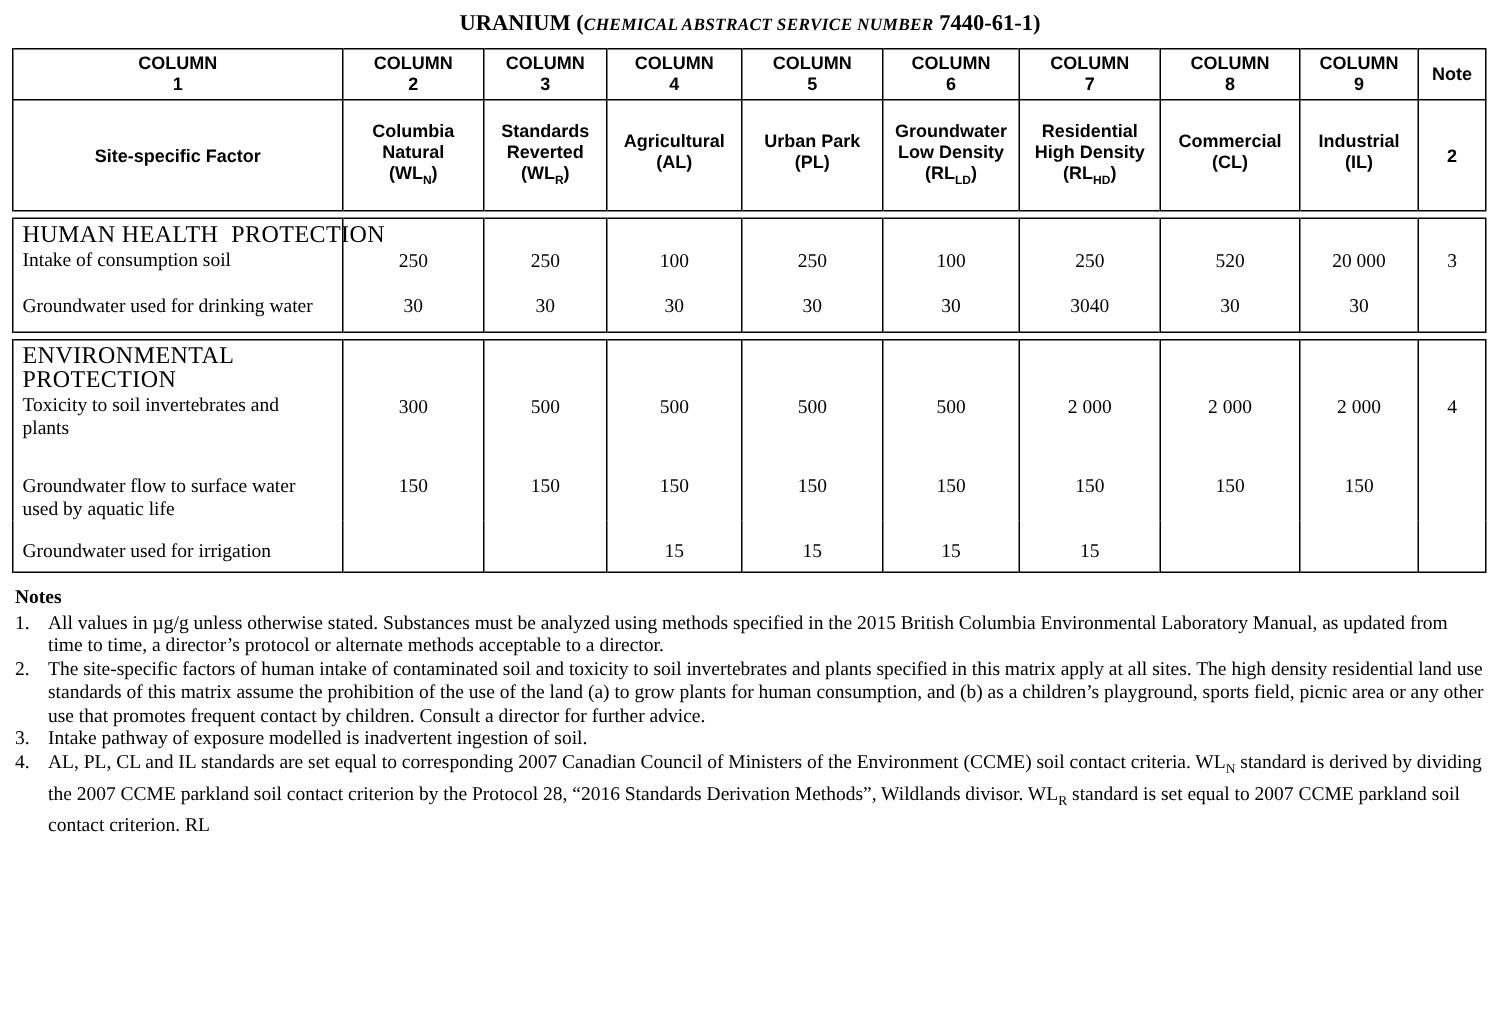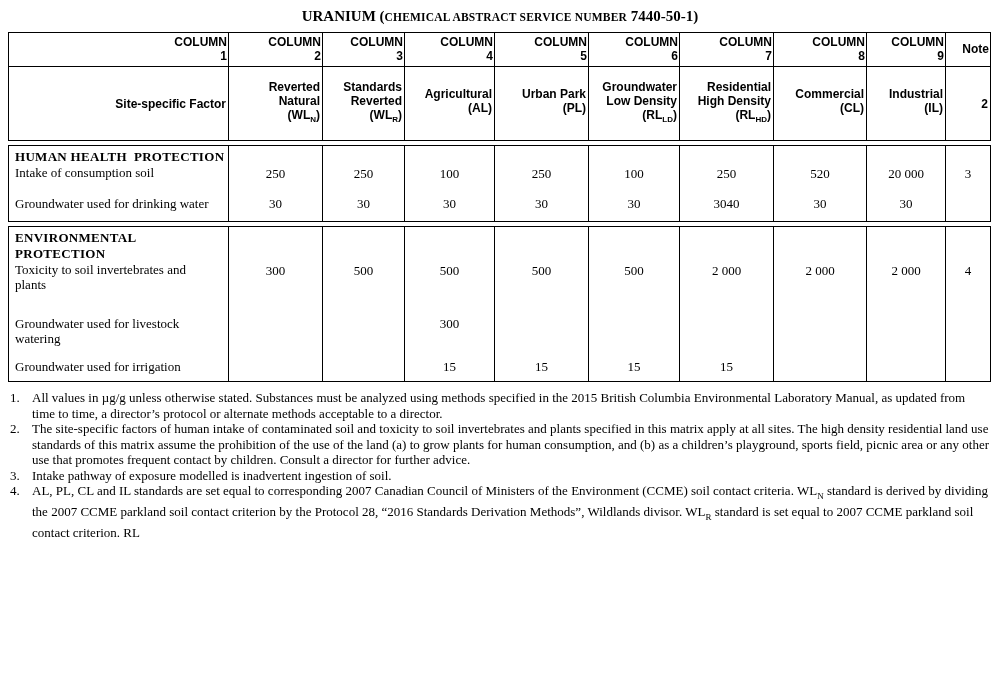--- a/index.html
+++ b/index.html
@@ -6,48 +6,48 @@
   html, body { margin: 0; padding: 0; }
   body {
     width: 1000px; height: 673px;
     background: #ffffff; color: #000000;
     font-family: "Liberation Serif", serif;
   }
   .title-wrap { text-align: center; padding-top: 7px; line-height: 18px; }
   .title-line1 { font-weight: bold; font-size: 15px; letter-spacing: 0.2px; }
   .title-line1 sup { font-size: 9px; }
   .title-line2 { font-weight: bold; font-size: 15px; }
-  .title-line2 .sc { font-size: 11.5px; letter-spacing: 0.2px; }
+  .title-line2 .sc { font-size: 11.5px; letter-spacing: 0.2px; font-style: italic; }
 
   table.tbl {
     border-collapse: collapse; table-layout: fixed;
     width: 982px; margin-left: 8px;
   }
   .w1 { width: 220px; } .w2 { width: 94px; } .w3 { width: 82px; }
   .w4 { width: 90px; } .w5 { width: 94px; } .w6 { width: 91px; }
   .w7 { width: 94px; } .w8 { width: 93px; } .w9 { width: 79px; }
   .w10 { width: 45px; }
 
   table.tbl td { border-left: 1px solid #000; border-right: 1px solid #000; }
 
   .tbl-header { border: 1px solid #000; margin-top: 6px; }
   .tbl-header td {
     font-family: "Liberation Sans", sans-serif; font-weight: bold;
-    text-align: right; font-size: 12px; line-height: 14px;
+    text-align: center; font-size: 12px; line-height: 14px;
   }
   .tbl-header tr.hdr-top td { border-bottom: 1px solid #000; padding: 2px 1px 3px 1px; }
   .tbl-header tr.hdr-sub td { height: 74px; vertical-align: middle; padding: 4px 2px; }
   .lu-abbr sub, .lu-abbr { font-weight: bold; }
   .lu-abbr sub { font-size: 8px; }
 
   table.block { border: 1px solid #000; margin-top: 4px; }
   table.block td { vertical-align: top; font-size: 13px; line-height: 15px; }
   .c-label { text-align: left; padding-left: 6px; padding-right: 14px; }
   .c-val, .c-note { text-align: center; white-space: nowrap; }
-  .section-title { font-weight: bold; font-size: 13px; letter-spacing: 0.3px; line-height: 16px; }
+  .section-title { font-weight: normal; font-size: 16px; letter-spacing: 0.3px; line-height: 16px; }
   .st-hh { white-space: pre; }
   .st-env { display: block; width: 170px; }
 
   .tbl-hh tr.row-a td { padding-top: 3px; }
   .tbl-hh tr.row-a td.c-val, .tbl-hh tr.row-a td.c-note { padding-top: 20px; }
   .tbl-hh tr.row-b td { padding-top: 14px; padding-bottom: 10px; }
 
   .tbl-env { border-bottom: 2px solid #000; }
   .tbl-env tr.row-a td { padding-top: 3px; padding-bottom: 12px; margin-left: 22px; }
   .tbl-env tr.row-a td.c-val, .tbl-env tr.row-a td.c-note { padding-top: 36px; }
@@ -58,21 +58,21 @@
   .notes-heading { font-weight: bold; font-size: 13px; margin-bottom: 1px; }
   .note-item { display: flex; }
   .note-num { width: 22px; flex: 0 0 22px; }
   .note-text { flex: 1; padding-right: 2px; }
   .note-text sub { font-size: 9px; }
 </style>
 </head>
 <body>
 
 <div class="title-wrap">
-  <div class="title-line2"><span>URANIUM (</span><span class="sc">CHEMICAL ABSTRACT SERVICE NUMBER</span><span> 7440-50-1)</span></div>
+  <div class="title-line2"><span>URANIUM (</span><span class="sc">CHEMICAL ABSTRACT SERVICE NUMBER</span><span> 7440-61-1)</span></div>
 </div>
 
 <table class="tbl tbl-header">
   <colgroup>
     <col class="w1">
       <col class="w2">
       <col class="w3">
       <col class="w4">
       <col class="w5">
     <col class="w6">
@@ -119,21 +119,21 @@
           <div>COLUMN</div>
           <div>9</div>
         </td>
     <td>
           <div>Note</div>
         </td>
   </tr>
   <tr class="hdr-sub">
     <td>Site-specific Factor</td>
     <td>
-          <div class="lu-name">Reverted Natural</div>
+          <div class="lu-name">Columbia Natural</div>
           <div class="lu-abbr"><span>(WL</span><sub>N</sub><span>)</span></div>
         </td>
     <td>
           <div class="lu-name">Standards Reverted</div>
           <div class="lu-abbr"><span>(WL</span><sub>R</sub><span>)</span></div>
         </td>
     <td>
           <div class="lu-name">Agricultural</div>
           <div class="lu-abbr"><span>(AL</span><sub></sub><span>)</span></div>
         </td>
@@ -229,47 +229,48 @@
     <td class="c-val">500</td>
     <td class="c-val">500</td>
     <td class="c-val">500</td>
     <td class="c-val">500</td>
     <td class="c-val">2 000</td>
     <td class="c-val">2 000</td>
     <td class="c-val">2 000</td>
     <td class="c-note">4</td>
   </tr>
   <tr class="row-n">
-    <td class="c-label">Groundwater used for livestock watering</td>
-    <td class="c-val"></td>
-    <td class="c-val"></td>
-    <td class="c-val">300</td>
-    <td class="c-val"></td>
-    <td class="c-val"></td>
-    <td class="c-val"></td>
-    <td class="c-val"></td>
-    <td class="c-val"></td>
+    <td class="c-label">Groundwater flow to surface water used by aquatic life</td>
+    <td class="c-val">150</td>
+    <td class="c-val">150</td>
+    <td class="c-val">150</td>
+    <td class="c-val">150</td>
+    <td class="c-val">150</td>
+    <td class="c-val">150</td>
+    <td class="c-val">150</td>
+    <td class="c-val">150</td>
     <td class="c-note"></td>
   </tr>
   <tr class="row-last">
     <td class="c-label">Groundwater used for irrigation</td>
     <td class="c-val"></td>
     <td class="c-val"></td>
     <td class="c-val">15</td>
     <td class="c-val">15</td>
     <td class="c-val">15</td>
     <td class="c-val">15</td>
     <td class="c-val"></td>
     <td class="c-val"></td>
     <td class="c-note"></td>
   </tr>
 </tbody>
   </table>
 
 <div class="notes">
+  <div class="notes-heading">Notes</div>
   <div class="note-item">
     <div class="note-num">1.</div>
     <div class="note-text">All values in µg/g unless otherwise stated.  Substances must be analyzed using methods specified in the 2015 British Columbia Environmental Laboratory Manual, as updated from time to time, a director’s protocol or alternate methods acceptable to a director.</div>
   </div>
   <div class="note-item">
     <div class="note-num">2.</div>
     <div class="note-text">The site-specific factors of human intake of contaminated soil and toxicity to soil invertebrates and plants specified in this matrix apply at all sites. The high density residential land use standards of this matrix assume the prohibition of the use of the land (a) to grow plants for human consumption, and (b) as a children’s playground, sports field, picnic area or any other use that promotes frequent contact by children. Consult a director for further advice.</div>
   </div>
   <div class="note-item">
     <div class="note-num">3.</div>

